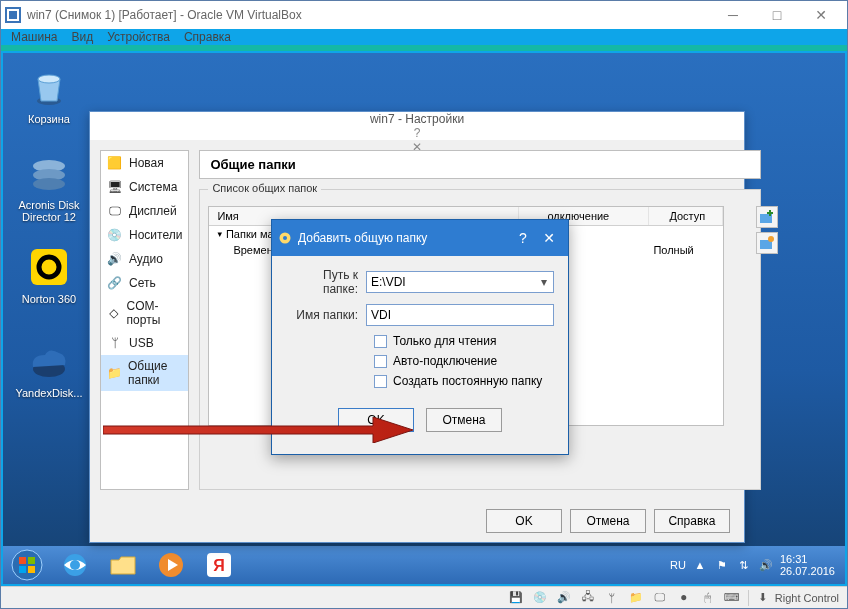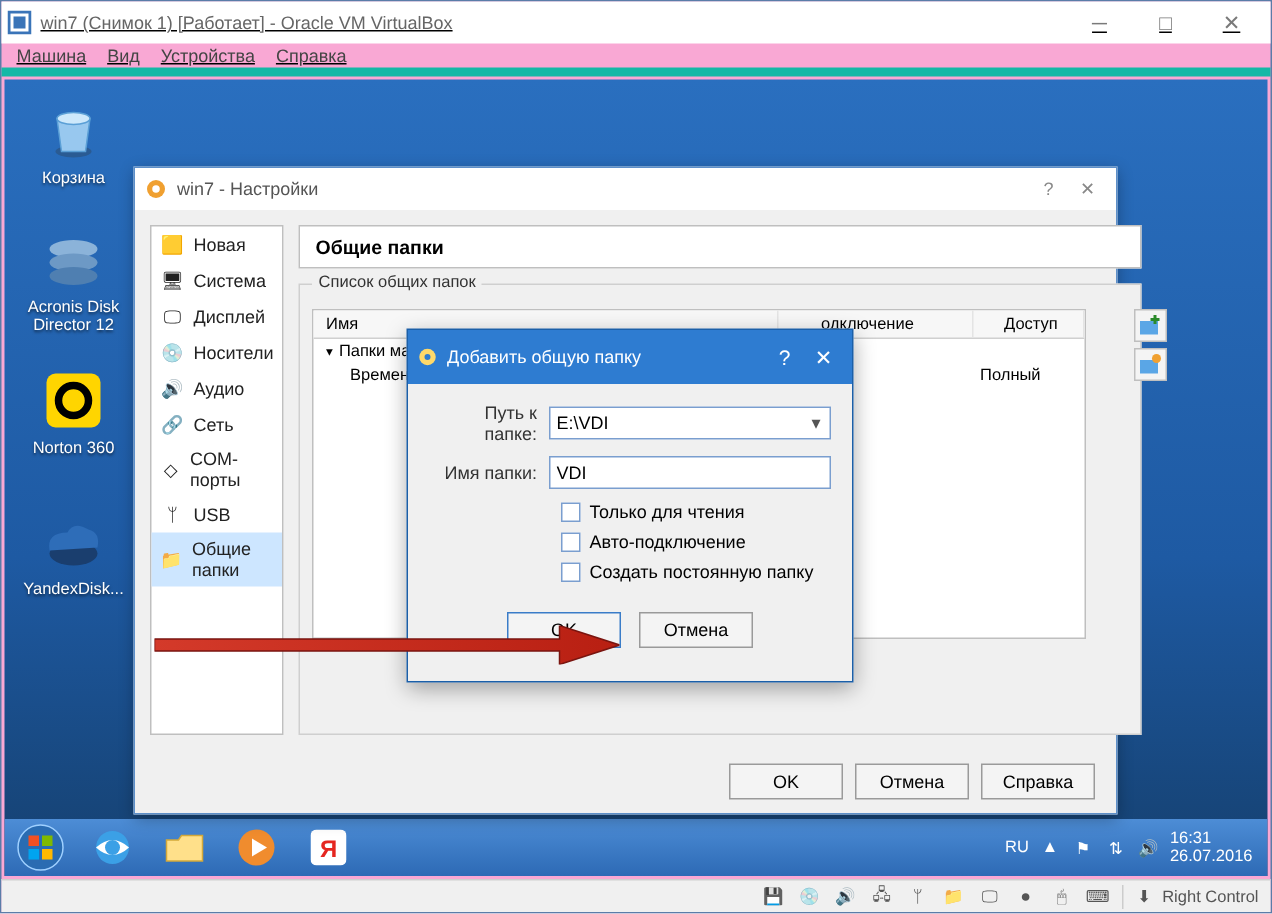--- a/index.html
+++ b/index.html
@@ -1,19 +1,19 @@
 <!DOCTYPE html>
 <html><head>
 <meta charset="utf-8">
 <style>
 * { box-sizing: border-box; margin: 0; padding: 0; font-family: "Segoe UI", Tahoma, sans-serif; }
 body { width: 848px; height: 609px; overflow: hidden; background: #fff; position: relative; }
 
 
-.vb-window { position: absolute; left: 0; top: 0; width: 848px; height: 609px; border: 1px solid #5a7ca8; background: #f9a8d4; text-decoration: underline; }
+.vb-window { position: absolute; left: 0; top: 0; width: 848px; height: 609px; border: 1px solid #5a7ca8; background: #0ea5e9; }
 .vb-titlebar { height: 28px; background: #fff; display: flex; align-items: center; padding: 0 4px; font-size: 12px; color: #666; }
 .vb-titlebar .ticon { width: 16px; height: 16px; margin-right: 6px; }
 .vb-titlebar .title { flex: 1; }
 .vb-win-btns { display: flex; gap: 0; }
 .vb-win-btn { width: 44px; height: 28px; display: flex; align-items:center; justify-content:center; font-size: 14px; color: #7a7a7a; }
 .vb-menubar { height: 22px; display: flex; align-items: center; gap: 14px; padding: 0 10px; font-size: 12px; color: #444; border-bottom: 6px solid #14b8a6; }
 
 
 .vm-desktop { position: absolute; left: 2px; top: 52px; right: 2px; bottom: 2px; background: linear-gradient(#2a6fbf 0%, #1e5aa3 60%, #15406f 100%); overflow: hidden; }
 
@@ -33,21 +33,21 @@
 .tray { margin-left: auto; display:flex; align-items:center; height:100%; padding: 0 6px; gap: 6px; color:#fff; font-size: 11px; }
 .tray .time { line-height: 1.1; padding-right: 4px;}
 .tray .tic { width: 16px; height:16px; display:flex;align-items:center;justify-content:center;}
 
 
 .vb-status { position: absolute; bottom: 0; left: 0; right:0; height: 22px; background:#f0f0f0; border-top:1px solid #d0d0d0; display:flex; align-items:center; justify-content:flex-end; padding: 0 8px; gap: 8px; font-size: 11px; color:#555;}
 .vb-status .sic{width:16px;height:16px;display:flex;align-items:center;justify-content:center;}
 
 
 .settings-dlg { position: absolute; left: 86px; top: 58px; width: 656px; height: 432px; background:#f0f0f0; border:1px solid #5d8fc9; box-shadow: 0 3px 10px rgba(0,0,0,.3);}
-.dlg-title { height: 28px; background:#fff; display:flex; align-items:center; padding:0 6px; font-size:12px; color:#555;}
+.dlg-title { height: 28px; background:#fff; display:flex; align-items:center; padding:0 6px; font-size:12px; color:#555;flex-direction:column;}
 .dlg-title .gear{margin-right:6px;}
 .dlg-title .sp{flex:1;}
 .dlg-body { position:absolute; top:28px; bottom:42px; left:0; right:0; padding:10px; display:flex; gap:10px;}
 .navlist { width:112px; background:#fff; border:1px solid #bfbfbf;}
 .nav-item { display:flex; align-items:center; gap:6px; padding:4px 6px; font-size:12px; color:#222;}
 .nav-item.sel { background:#cde6ff; }
 .nav-ic { width:16px; height:16px; display:flex;align-items:center;justify-content:center;}
 .mainpane { flex:1; display:flex; flex-direction:column;}
 .mainpane h3 { background:#fff; border:1px solid #bfbfbf; padding:6px 10px; font-size:13px; font-weight:bold; margin-bottom:10px;}
 .groupbox { flex:1; border:1px solid #cfcfcf; position:relative; padding:16px 8px 8px; background:#f0f0f0;}

